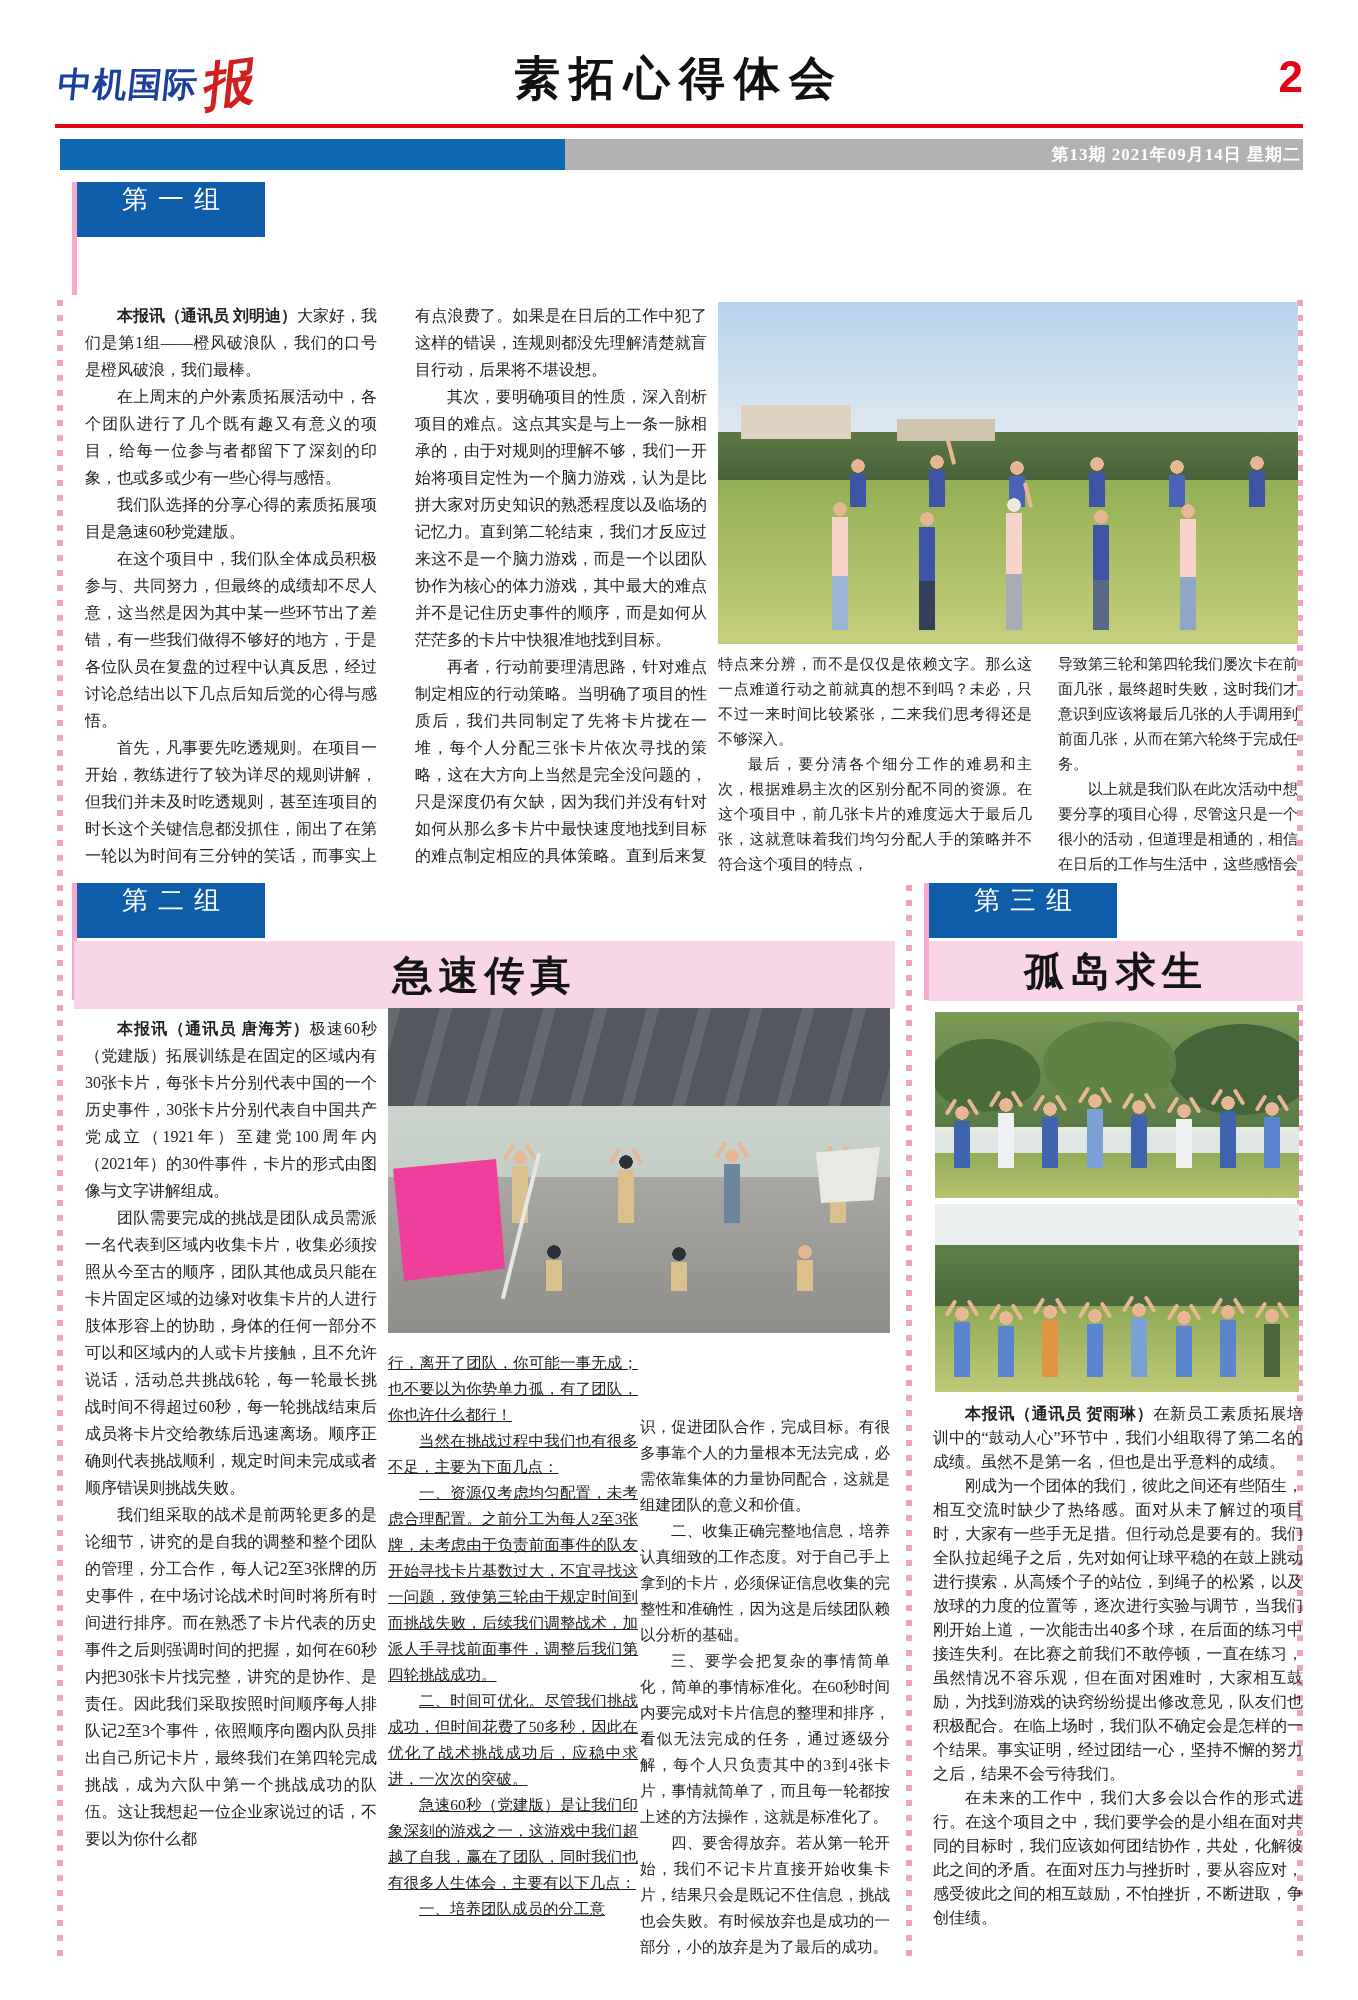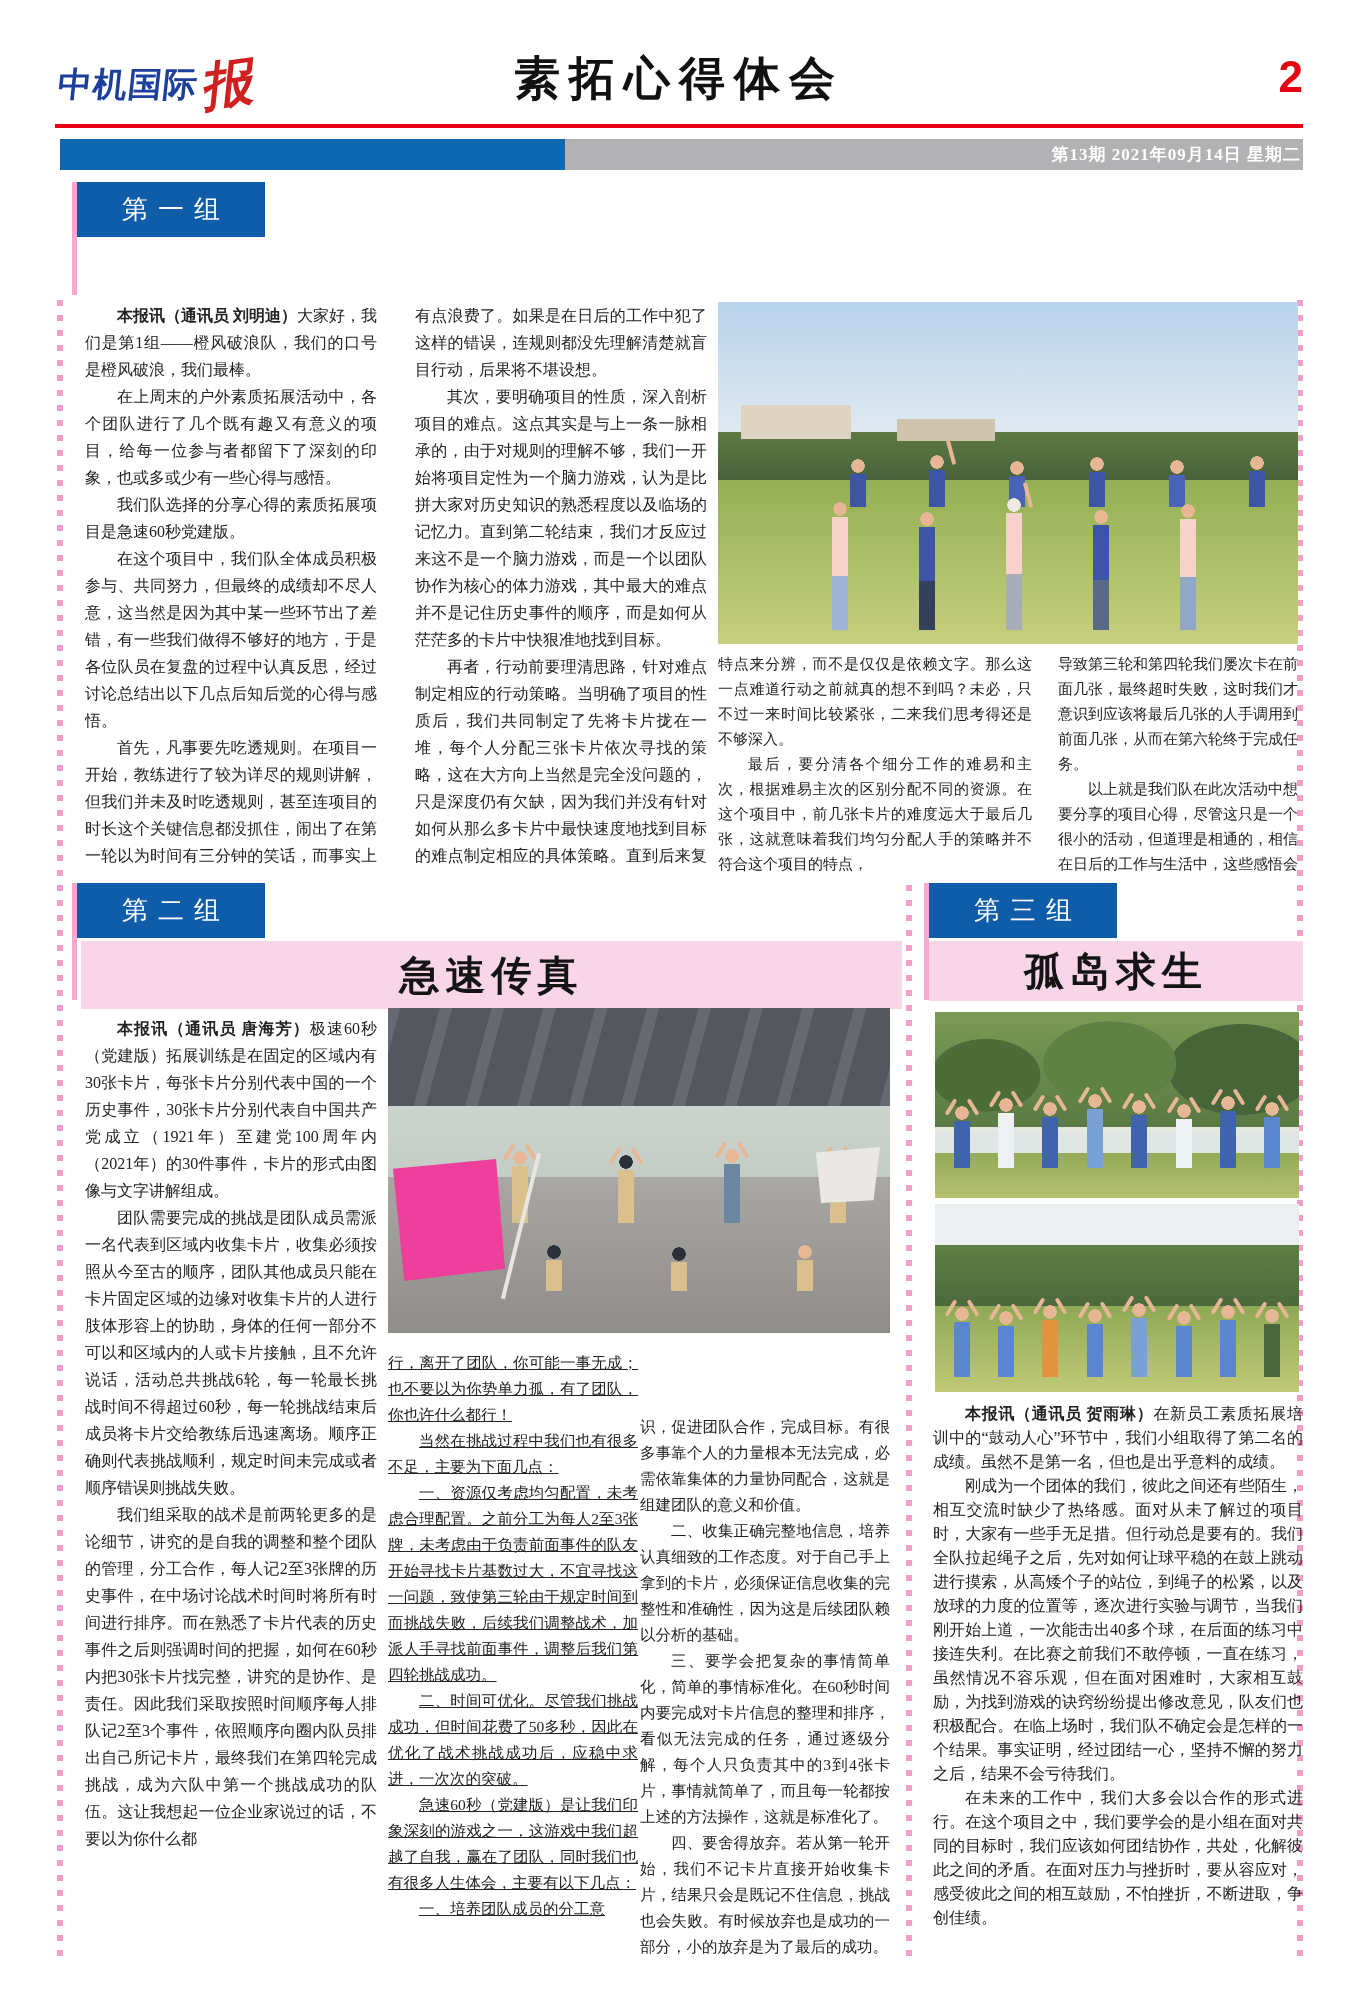--- a/index.html
+++ b/index.html
@@ -22,21 +22,21 @@
   .issue-gray{flex:1;height:100%;background:#b2b2b4;display:flex;align-items:center;justify-content:flex-end;}
   .issue-text{color:#fff;font-family:Liberation Serif, serif;font-weight:bold;font-size:17px;
               padding-right:2px;letter-spacing:1px;}
   
   .rail{position:absolute;width:6px;background:repeating-linear-gradient(to bottom,#f2a0c8 0 6px,transparent 6px 15px);}
   #rail-left{left:57px;top:300px;height:1660px;}
   #rail-right{left:1297px;top:300px;height:1660px;}
   #rail-mid{left:906px;top:885px;height:1075px;}
   
   .stripe{position:absolute;width:5px;background:#f7a8ce;}
-  .label-box{position:absolute;height:55px;width:188px;background:#0f5ca8;display:flex;align-items:center;
+  .label-box{position:absolute;height:55px;width:188px;background:#0f5ca8;display:flex;align-items:flex-start;
              justify-content:center;color:#fff;font-family:"Liberation Sans",sans-serif;font-size:26px;
              letter-spacing:10px;padding-left:10px;box-sizing:border-box;}
   .banner{position:absolute;background:#f8d6e8;display:flex;align-items:center;justify-content:center;}
   .headline{font-weight:bold;color:#141414;letter-spacing:6px;}
   
   .col{position:absolute;overflow:hidden;text-align:justify;color:#222;font-size:16px;line-height:27px;}
   .col p{margin:0;text-indent:2em;}
   .col p.cont{text-indent:0;}
   .byline{font-weight:bold;}
   
@@ -129,21 +129,21 @@
 
   <div class="col" style="left:1058px;top:652px;width:240px;height:220px;font-size:15px;line-height:25px;">
     <p class="cont">导致第三轮和第四轮我们屡次卡在前面几张，最终超时失败，这时我们才意识到应该将最后几张的人手调用到前面几张，从而在第六轮终于完成任务。</p>
     <p>以上就是我们队在此次活动中想要分享的项目心得，尽管这只是一个很小的活动，但道理是相通的，相信在日后的工作与生活中，这些感悟会成为我们宝贵的财富。</p>
   </div>
 
   <div class="stripe" style="left:72px;top:883px;height:117px;"></div>
   <div class="label-box" style="left:77px;top:883px;">
     <span>第二组</span>
   </div>
-  <div class="banner" style="left:81px;top:941px;width:821px;height:68px;">
+  <div class="banner" style="left:74px;top:941px;width:821px;height:68px;">
     <span class="headline" style="font-size:40px;">急速传真</span>
   </div>
 
   <div class="col" style="left:85px;top:1015px;width:292px;height:945px;">
     <p class="para"><b class="byline">本报讯（通讯员 唐海芳）</b><span>极速60秒（党建版）拓展训练是在固定的区域内有30张卡片，每张卡片分别代表中国的一个历史事件，30张卡片分别代表自中国共产党成立（1921年）至建党100周年内（2021年）的30件事件，卡片的形式由图像与文字讲解组成。</span></p>
     <p>团队需要完成的挑战是团队成员需派一名代表到区域内收集卡片，收集必须按照从今至古的顺序，团队其他成员只能在卡片固定区域的边缘对收集卡片的人进行肢体形容上的协助，身体的任何一部分不可以和区域内的人或卡片接触，且不允许说话，活动总共挑战6轮，每一轮最长挑战时间不得超过60秒，每一轮挑战结束后成员将卡片交给教练后迅速离场。顺序正确则代表挑战顺利，规定时间未完成或者顺序错误则挑战失败。</p>
     <p>我们组采取的战术是前两轮更多的是论细节，讲究的是自我的调整和整个团队的管理，分工合作，每人记2至3张牌的历史事件，在中场讨论战术时间时将所有时间进行排序。而在熟悉了卡片代表的历史事件之后则强调时间的把握，如何在60秒内把30张卡片找完整，讲究的是协作、是责任。因此我们采取按照时间顺序每人排队记2至3个事件，依照顺序向圈内队员排出自己所记卡片，最终我们在第四轮完成挑战，成为六队中第一个挑战成功的队伍。这让我想起一位企业家说过的话，不要以为你什么都</p>
   </div>
 
   <div class="photo" style="left:388px;top:1008px;width:502px;height:325px;">

